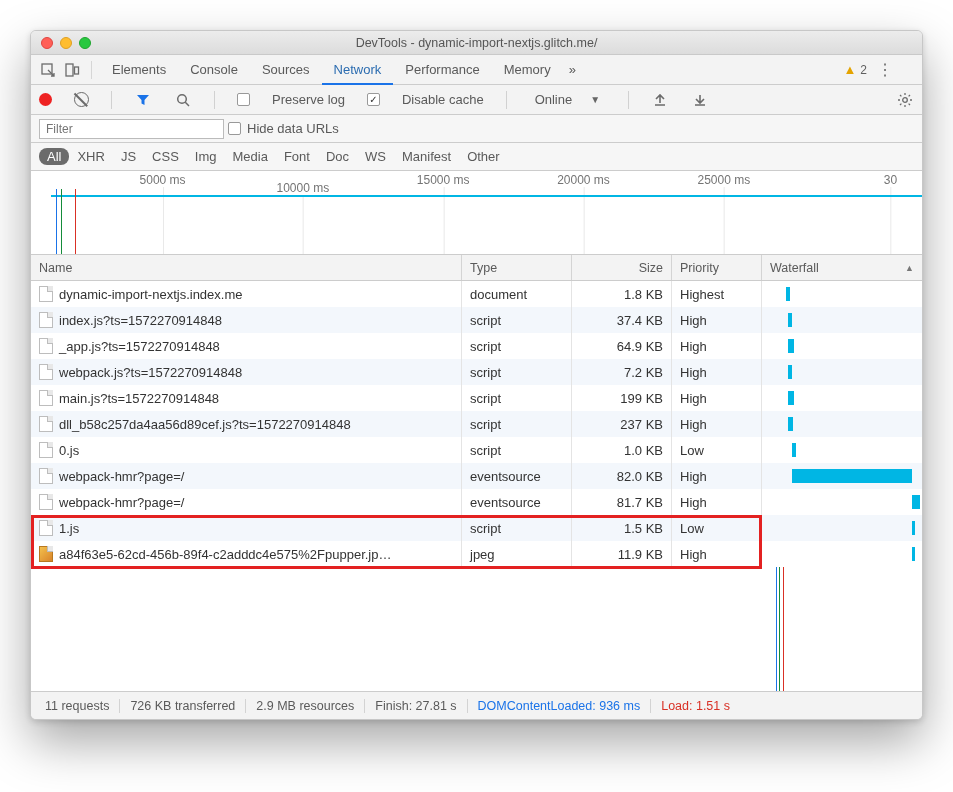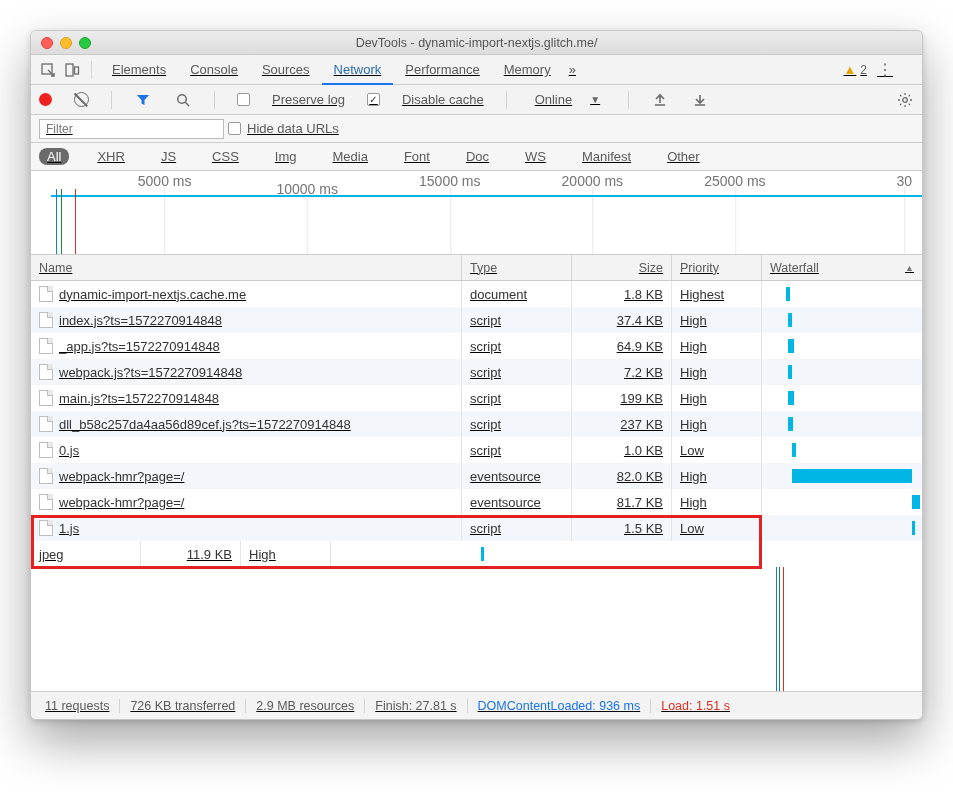--- a/index.html
+++ b/index.html
@@ -14,21 +14,20 @@
   .window {
     width: 893px;
     height: 690px;
     border: 1px solid #c7c7c7;
     border-radius: 6px;
     background: #f6f6f6;
     box-shadow: 0 22px 50px rgba(0,0,0,0.35), 0 2px 6px rgba(0,0,0,0.15);
     display: flex;
     flex-direction: column;
     overflow: hidden;
-    text-decoration: underline;
   }
   .titlebar {
     height: 24px;
     background: linear-gradient(#ececec,#dcdcdc);
     border-bottom: 1px solid #c9c9c9;
     display: flex;
     align-items: center;
     position: relative;
     font-size: 12.5px;
     color: #555;
@@ -97,35 +96,35 @@
   .filter-input { width: 185px; height: 20px; padding: 0 6px; border:1px solid #bbb; font-size: 12px; background:#fff; color:#777;}
   .hide-url { display:flex; align-items:center; gap:6px; color:#5a5a5a;}
 
   .chipbar {
     height: 28px;
     border-bottom: 1px solid #ccc;
     background:#f6f6f6;
     display:flex;
     align-items:center;
     padding: 0 8px;
-    gap: 20px;
+    gap: 0;
     font-size:13px;
     color:#5a5a5a;
   }
   .chip { padding: 1px 8px; border-radius: 8px; cursor:pointer;}
   .chip.all { background:#6b6b6b; color:#fff; }
 
   .timeline {
     height: 84px;
     border-bottom: 1px solid #ccc;
     background:#fff;
     position:relative;
     overflow:hidden;
   }
-  .tl-ticks { position:absolute; top:0; left:0; right:0; height:18px; font-size:14px; color:#747474;}
+  .tl-ticks { position:absolute; top:0; left:0; right:14px; height:18px; font-size:12px; color:#747474;}
   .tick { position:absolute; top:2px; transform:translateX(-50%);}
   .tick::before { content:""; position:absolute; left:50%; top:14px; width:1px; height: 68px; background:#e9e9e9;}
   .overview-bar { position:absolute; left:20px; right:0; height:2px; background:#00b6e4; top: 24px; }
   .vline { position:absolute; top:18px; bottom:0; width:1px;}
 
   .table-area { flex:1; background:#fff; display:flex; flex-direction:column; overflow:hidden; position:relative;}
   .thead { display:flex; height:26px; border-bottom:1px solid #ccc; font-size:12.5px; color:#5a5a5a; background:#f3f3f3;}
   .th { display:flex; align-items:center; padding:0 8px; border-right:1px solid #d4d4d4; }
   .col-name { flex: 1 1 auto; }
   .col-type { width: 110px; flex: 0 0 110px; }
@@ -305,21 +304,21 @@
     <div class="tbody" id="tbody">
       <div class="wf-lines">
         <div class="line" style="left:0; background:#1a73e8;"></div>
         <div class="line" style="left:3px; background:#158c3a;"></div>
         <div class="line" style="left:7px; background:#d93025;"></div>
       </div>
       <div class="tbody-inner" id="rows">
           <div class="trow">
             <div class="td col-name">
               <span class="ficon "></span>
-              <span>dynamic-import-nextjs.cache.me</span>
+              <span>dynamic-import-nextjs.index.me</span>
             </div>
             <div class="td col-type">document</div>
             <div class="td col-size">1.8 KB</div>
             <div class="td col-prio">Highest</div>
             <div class="td col-wf">
               <div class="wfbar" style="left:24px;width:4px"></div>
             </div>
           </div>
           <div class="trow">
             <div class="td col-name">
@@ -423,20 +422,24 @@
               <span>1.js</span>
             </div>
             <div class="td col-type">script</div>
             <div class="td col-size">1.5 KB</div>
             <div class="td col-prio">Low</div>
             <div class="td col-wf">
               <div class="wfbar" style="left:150px;width:3px"></div>
             </div>
           </div>
           <div class="trow">
+            <div class="td col-name">
+              <span class="ficon img"></span>
+              <span>a84f63e5-62cd-456b-89f4-c2adddc4e575%2Fpupper.jp…</span>
+            </div>
             <div class="td col-type">jpeg</div>
             <div class="td col-size">11.9 KB</div>
             <div class="td col-prio">High</div>
             <div class="td col-wf">
               <div class="wfbar" style="left:150px;width:3px"></div>
             </div>
           </div>
         </div>
       <div class="highlight-box" id="hibox" style="left: 0px; top: 234px; width: 731px; height: 54px;"></div>
     </div>

